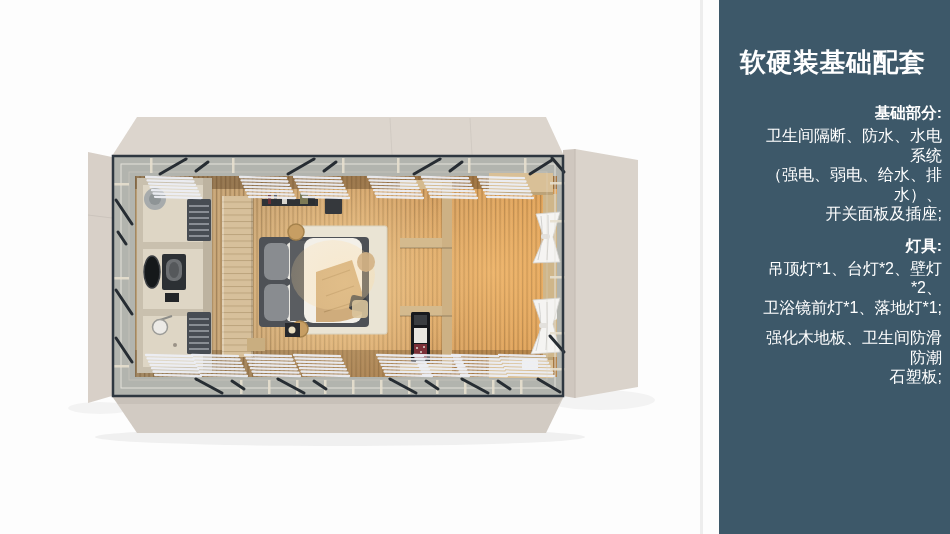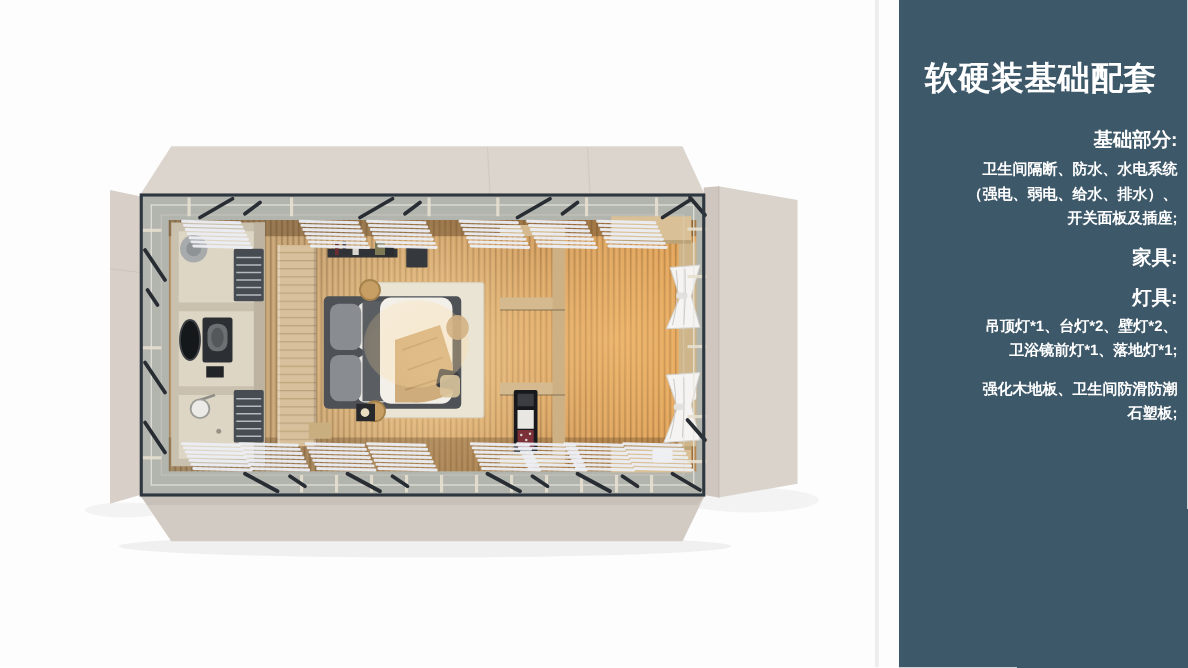--- a/index.html
+++ b/index.html
@@ -28,21 +28,21 @@
     color:var(--sidebar-text);
   }
   .sidebar-title{
     margin:46px 12px 0 21px;
     font-size:26px;line-height:32px;font-weight:700;
     letter-spacing:0.5px;white-space:nowrap;
   }
   .sections{margin:24px 8px 0 37px;}
   .section{margin-bottom:11px;text-align:right;}
   .section-heading{font-size:15.5px;line-height:21px;font-weight:700;margin-bottom:3px;}
-  .section-body{font-size:12px;line-height:19.5px;font-weight:700;white-space:pre-line;}
+  .section-body{font-size:16px;line-height:19.5px;font-weight:400;white-space:pre-line;}
 </style>
 </head>
 <body>
 
 <div class="page">
 
   <div class="canvas">
     <svg width="719" height="534" viewBox="0 0 719 534" role="img">
       <defs>
         <linearGradient id="floorGrad" x1="0" y1="0" x2="1" y2="0">
@@ -314,21 +314,20 @@
     <div class="sections">
 
       <div class="section">
         <div class="section-heading">基础部分:</div>
         <div class="section-body">卫生间隔断、防水、水电系统
 （强电、弱电、给水、排水）、
 开关面板及插座;</div>
       </div>
 
       <div class="section">
-        <div class="section-heading">家具:</div>
       </div>
 
       <div class="section">
         <div class="section-heading">灯具:</div>
         <div class="section-body">吊顶灯*1、台灯*2、壁灯*2、
 卫浴镜前灯*1、落地灯*1;</div>
       </div>
 
 
       <div class="section">

